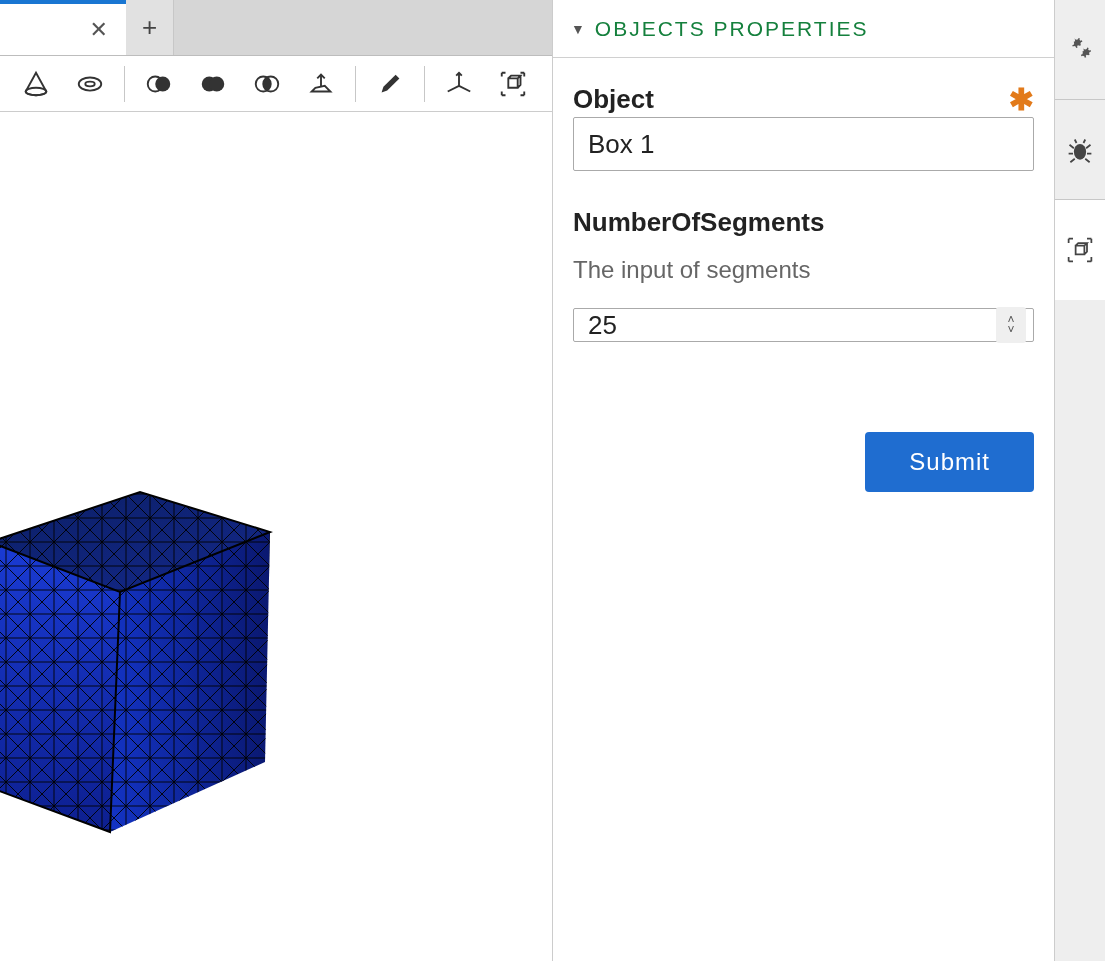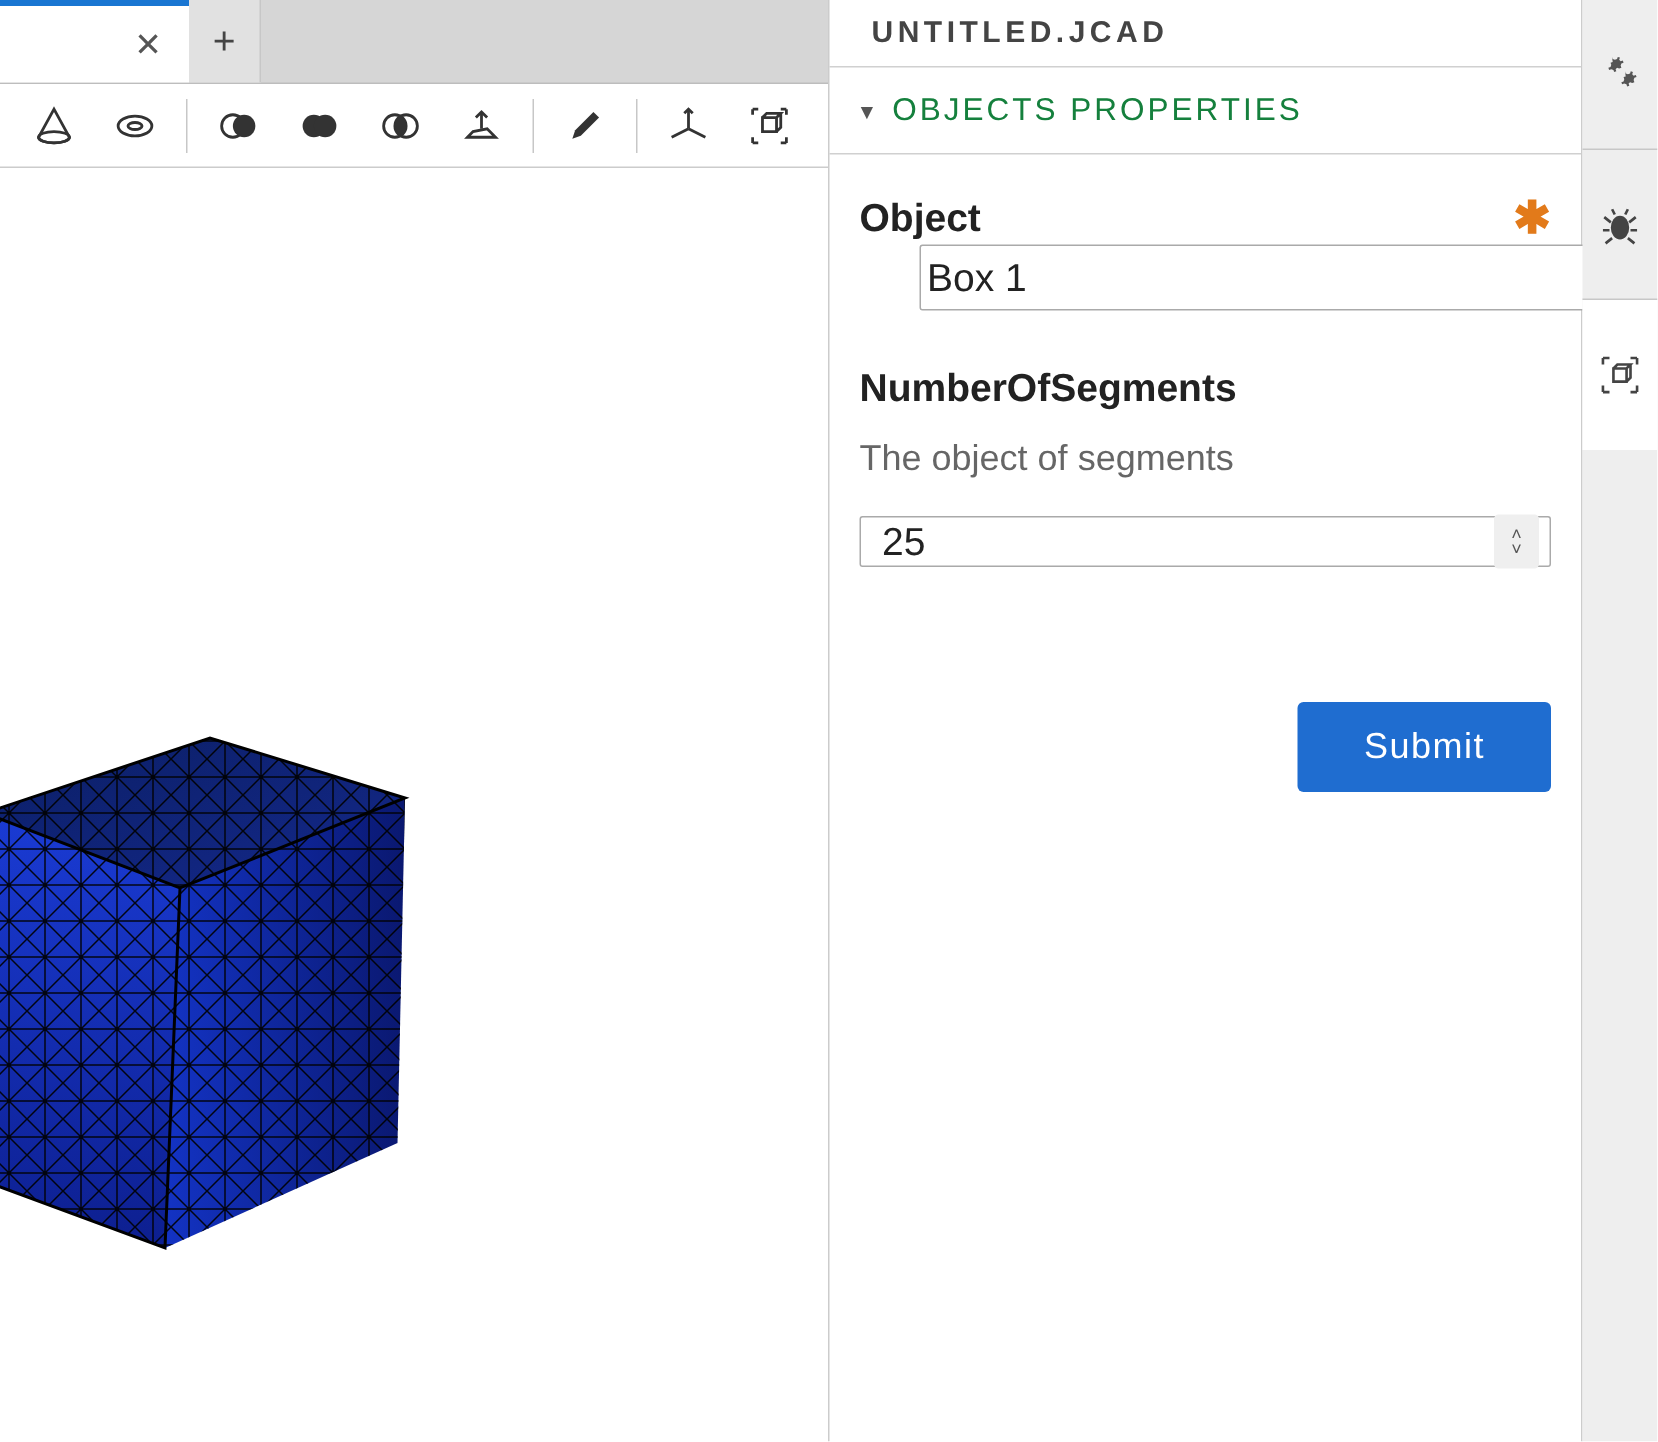--- a/index.html
+++ b/index.html
@@ -154,28 +154,27 @@
     font-weight: 900;
   }
   .field-desc {
     color: #666;
     font-size: 24px;
     margin-top: 18px;
     margin-bottom: 24px;
   }
   .text-input {
     width: 100%;
-    height: 44px;
+    height: 54px;
     font-size: 26px;
-    padding: 0 4px;
+    padding: 0 14px;
     border: 1px solid #aaa;
     border-radius: 2px;
     color: #222;
     background:#fff;
-    margin-left:40px;
   }
   .num-wrap {
     position: relative;
     width: 100%;
   }
   .num-input {
     width: 100%;
     height: 34px;
     font-size: 26px;
     padding: 0 14px;
@@ -342,36 +341,35 @@
 
         <polygon points="150,110 300,50 295,280 140,350" fill="url(#sideg)"></polygon>
         <polygon points="150,110 300,50 295,280 140,350" fill="url(#mesh)"></polygon>
 
         <polyline points="20,60 170,10 300,50 150,110 20,60 5,300 140,350 150,110 M140,350 295,280 300,50" fill="none" stroke="#000" stroke-width="2"></polyline>
       </svg>
     </div>
   </div>
 
   <div class="props">
-    <div class="file-title">UNTITLED.JCAD</div>
     <div class="section-header">
       <span class="tri">▼</span>
       <span class="label">OBJECTS PROPERTIES</span>
     </div>
     <div class="form">
       <div class="field-row">
         <span class="field-label">Object</span>
         <span class="req">✱</span>
       </div>
       <input class="text-input" type="text" value="Box 1" style="">
 
       <div class="gap"></div>
 
       <div class="field-label">NumberOfSegments</div>
-      <div class="field-desc">The object of segments</div>
+      <div class="field-desc">The input of segments</div>
       <div class="num-wrap">
         <input class="num-input" type="text" value="25" style="">
         <div class="spinner">
           <span>˄</span>
           <span>˅</span>
         </div>
       </div>
 
       <div class="submit-row">
         <button class="submit">Submit</button>

